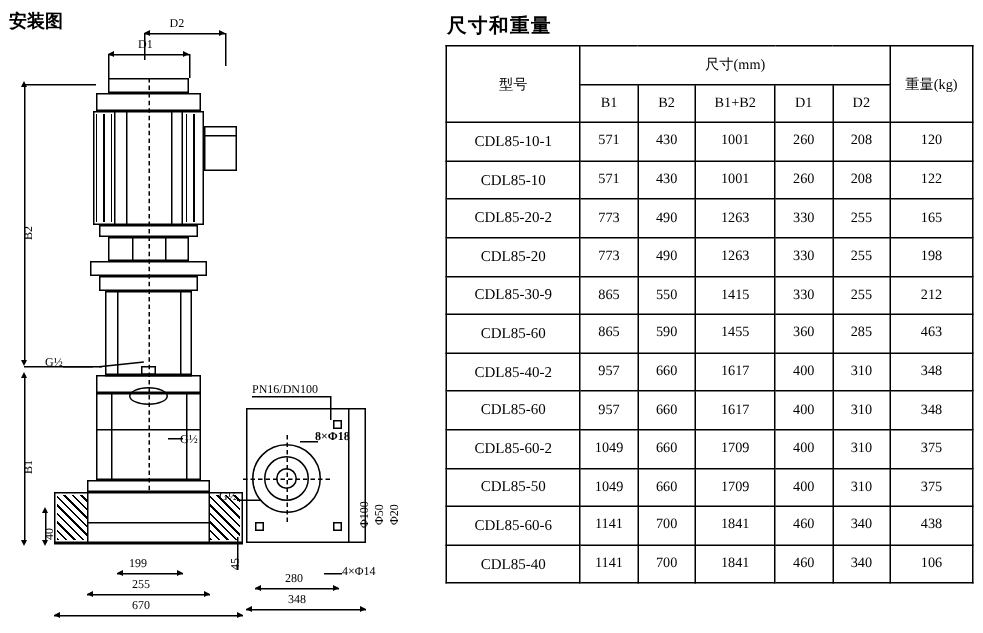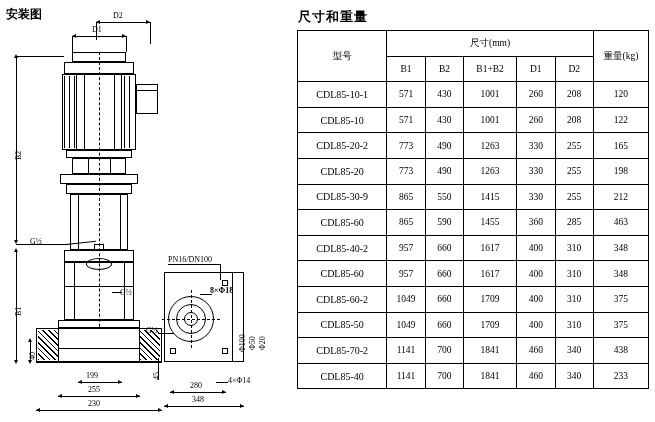--- a/index.html
+++ b/index.html
@@ -172,21 +172,21 @@
     <div class="lbl" style="left:86px;top:371px;">199</div>
 
     <div class="ln h" style="left:58px;top:396px;width:82px;"></div>
     <div class="arr arr-l" style="left:58px;top:394px;"></div>
     <div class="arr arr-r" style="left:136px;top:394px;"></div>
     <div class="lbl" style="left:88px;top:385px;">255</div>
 
     <div class="ln h" style="left:36px;top:410px;width:126px;"></div>
     <div class="arr arr-l" style="left:36px;top:408px;"></div>
     <div class="arr arr-r" style="left:158px;top:408px;"></div>
-    <div class="lbl" style="left:88px;top:399px;">230</div>
+    <div class="lbl" style="left:88px;top:399px;">670</div>
 
     <div class="lbl" style="left:168px;top:255px;">PN16/DN100</div>
     <div class="ln h" style="left:168px;top:264px;width:52px;"></div>
     <div class="ln v" style="left:220px;top:264px;height:16px;"></div>
 
     <div class="lbl" style="left:210px;top:286px;font-weight:bold;">8×Φ18</div>
     <div class="ln h" style="left:200px;top:294px;width:12px;"></div>
 
     <div class="lbl" style="left:146px;top:326px;">G½</div>
     <div class="ln h" style="left:158px;top:333px;width:16px;"></div>
@@ -328,34 +328,34 @@
           <tr>
             <td class="model">CDL85-50</td>
             <td class="col-b1">1049</td>
             <td class="col-b2">660</td>
             <td class="col-sum">1709</td>
             <td class="col-d1">400</td>
             <td class="col-d2">310</td>
             <td class="col-w">375</td>
           </tr>
           <tr>
-            <td class="model">CDL85-70-2</td>
+            <td class="model">CDL85-60-6</td>
             <td class="col-b1">1141</td>
             <td class="col-b2">700</td>
             <td class="col-sum">1841</td>
             <td class="col-d1">460</td>
             <td class="col-d2">340</td>
             <td class="col-w">438</td>
           </tr>
           <tr>
             <td class="model">CDL85-40</td>
             <td class="col-b1">1141</td>
             <td class="col-b2">700</td>
             <td class="col-sum">1841</td>
             <td class="col-d1">460</td>
             <td class="col-d2">340</td>
-            <td class="col-w">233</td>
+            <td class="col-w">106</td>
           </tr>
         </tbody>
     </table>
   </div>
 
 </div>
 
 </body></html>

